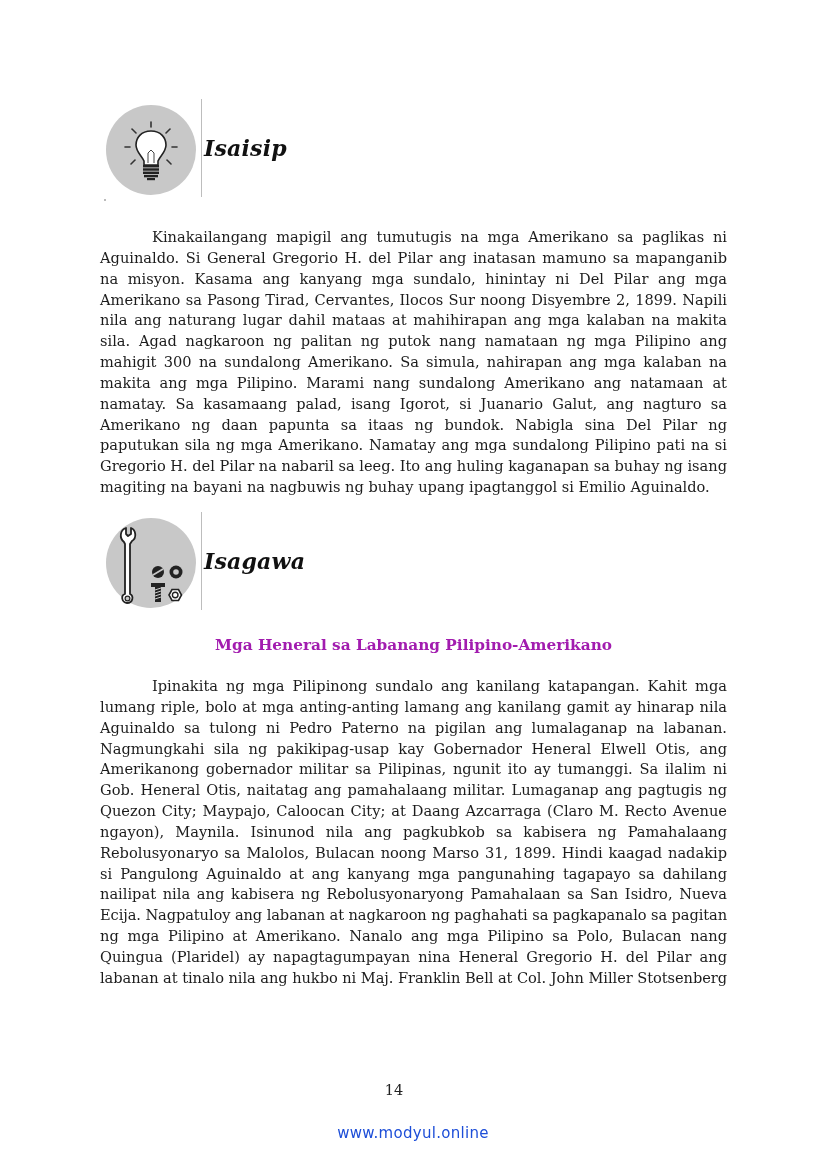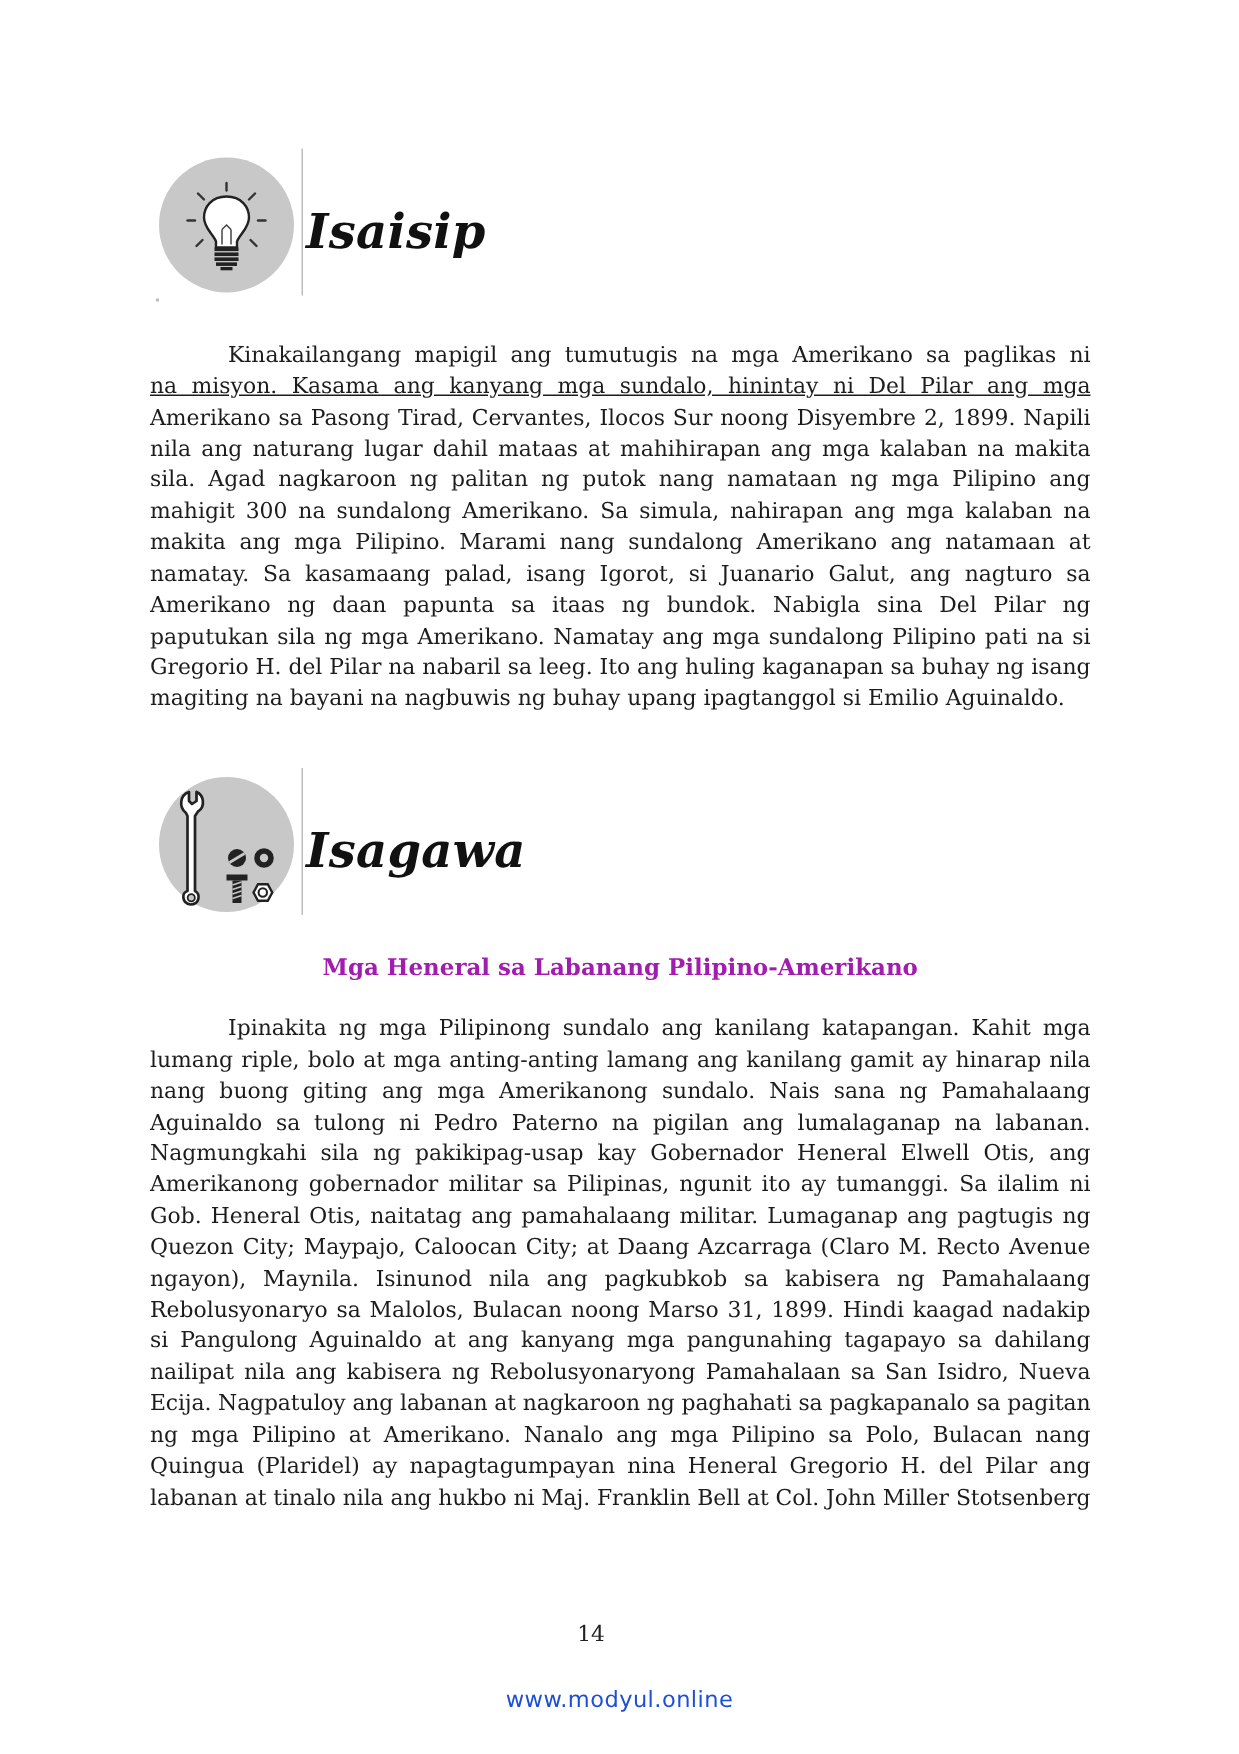--- a/index.html
+++ b/index.html
@@ -3,21 +3,21 @@
 <meta charset="utf-8">
 <style>
   html, body { margin: 0; padding: 0; background: #ffffff; }
   body { width: 826px; height: 1169px; position: relative; overflow: hidden;
          font-family: "DejaVu Serif", "Liberation Serif", serif; color: #1a1a1a; }
   .section-header { position: absolute; left: 104px; height: 98px; width: 300px; }
   .icon-circle { position: absolute; left: 2px; top: 6px; width: 90px; height: 90px;
                  border-radius: 50%; background: #c8c8c8; }
   .icon-circle svg { position: absolute; left: 0; top: 0; width: 90px; height: 90px; }
   .divider { position: absolute; left: 97px; top: 0; width: 1px; height: 98px; background: #bdbdbd; }
-  .section-title { position: absolute; left: 100px; top: 36px; font-size: 32px; font-weight: bold;
+  .section-title { position: absolute; left: 100px; top: 36px; font-size: 22px; font-weight: bold;
                    font-style: italic; color: #111; font-family: "DejaVu Serif", serif; letter-spacing: 0.2px; }
   .tiny-dot { position: absolute; left: 0; top: 100px; width: 2px; height: 2px; background:#bbb; }
   .para { position: absolute; left: 100px; width: 627px; font-size: 14.6px; line-height: 20.85px;
           font-family: "DejaVu Serif", serif; color: #1c1c1c; }
   .line { display: block; text-align: justify; text-align-last: justify; white-space: nowrap; height: 20.85px; }
   .line.first { text-indent: 52px; }
   .line.last { text-align-last: left; }
   .subheading { position: absolute; left: 100px; width: 627px; top: 636px; text-align: center;
                 font-weight: bold; font-size: 15.3px; font-family: "DejaVu Serif", serif; color: #a21caf; }
   .page-number { position: absolute; left: 0; width: 788px; top: 1082px; text-align: center;
@@ -54,21 +54,22 @@
       </g>
     </svg>
   </div>
   <div class="divider"></div>
   <div class="section-title">Isaisip</div>
   <div class="tiny-dot"></div>
 </div>
 
 <div class="para" style="top:227px;">
   <span class="line first" style="white-space: nowrap;">Kinakailangang mapigil ang tumutugis na mga Amerikano sa paglikas ni</span>
-  <span class="line" style="white-space: nowrap; text-decoration: underline;">na misyon. Kasama ang kanyang mga sundalo, hinintay ni Del Pilar ang mga</span>
+  <span class="line" style="white-space: nowrap;">Aguinaldo. Si General Gregorio H. del Pilar ang inatasan mamuno sa mapanganib</span>
+  <span class="line" style="white-space: nowrap;">na misyon. Kasama ang kanyang mga sundalo, hinintay ni Del Pilar ang mga</span>
   <span class="line" style="white-space: nowrap;">Amerikano sa Pasong Tirad, Cervantes, Ilocos Sur noong Disyembre 2, 1899. Napili</span>
   <span class="line" style="white-space: nowrap;">nila ang naturang lugar dahil mataas at mahihirapan ang mga kalaban na makita</span>
   <span class="line" style="white-space: nowrap;">sila. Agad nagkaroon ng palitan ng putok nang namataan ng mga Pilipino ang</span>
   <span class="line" style="white-space: nowrap;">mahigit 300 na sundalong Amerikano. Sa simula, nahirapan ang mga kalaban na</span>
   <span class="line" style="white-space: nowrap;">makita ang mga Pilipino. Marami nang sundalong Amerikano ang natamaan at</span>
   <span class="line" style="white-space: nowrap;">namatay. Sa kasamaang palad, isang Igorot, si Juanario Galut, ang nagturo sa</span>
   <span class="line" style="white-space: nowrap;">Amerikano ng daan papunta sa itaas ng bundok. Nabigla sina Del Pilar ng</span>
   <span class="line" style="white-space: nowrap;">paputukan sila ng mga Amerikano. Namatay ang mga sundalong Pilipino pati na si</span>
   <span class="line" style="white-space: nowrap; letter-spacing: -0.0167411px;">Gregorio H. del Pilar na nabaril sa leeg. Ito ang huling kaganapan sa buhay ng isang</span>
   <span class="line last" style="white-space: nowrap;">magiting na bayani na nagbuwis ng buhay upang ipagtanggol si Emilio Aguinaldo.</span>
@@ -102,21 +103,20 @@
   </div>
   <div class="divider"></div>
   <div class="section-title">Isagawa</div>
 </div>
 
 <div class="subheading">Mga Heneral sa Labanang Pilipino-Amerikano</div>
 
 <div class="para" style="top:676px;">
   <span class="line first" style="white-space: nowrap;">Ipinakita ng mga Pilipinong sundalo ang kanilang katapangan. Kahit mga</span>
   <span class="line" style="white-space: nowrap;">lumang riple, bolo at mga anting-anting lamang ang kanilang gamit ay hinarap nila</span>
-  <span class="line" style="white-space: nowrap;">nang buong giting ang mga Amerikanong sundalo. Nais sana ng Pamahalaang</span>
   <span class="line" style="white-space: nowrap;">Aguinaldo sa tulong ni Pedro Paterno na pigilan ang lumalaganap na labanan.</span>
   <span class="line" style="white-space: nowrap;">Nagmungkahi sila ng pakikipag-usap kay Gobernador Heneral Elwell Otis, ang</span>
   <span class="line" style="white-space: nowrap;">Amerikanong gobernador militar sa Pilipinas, ngunit ito ay tumanggi. Sa ilalim ni</span>
   <span class="line" style="white-space: nowrap;">Gob. Heneral Otis, naitatag ang pamahalaang militar. Lumaganap ang pagtugis ng</span>
   <span class="line" style="white-space: nowrap;">Quezon City; Maypajo, Caloocan City; at Daang Azcarraga (Claro M. Recto Avenue</span>
   <span class="line" style="white-space: nowrap;">ngayon), Maynila. Isinunod nila ang pagkubkob sa kabisera ng Pamahalaang</span>
   <span class="line" style="white-space: nowrap;">Rebolusyonaryo sa Malolos, Bulacan noong Marso 31, 1899. Hindi kaagad nadakip</span>
   <span class="line" style="white-space: nowrap;">si Pangulong Aguinaldo at ang kanyang mga pangunahing tagapayo sa dahilang</span>
   <span class="line" style="white-space: nowrap;">nailipat nila ang kabisera ng Rebolusyonaryong Pamahalaan sa San Isidro, Nueva</span>
   <span class="line" style="white-space: nowrap; letter-spacing: -0.0844907px;">Ecija. Nagpatuloy ang labanan at nagkaroon ng paghahati sa pagkapanalo sa pagitan</span>

